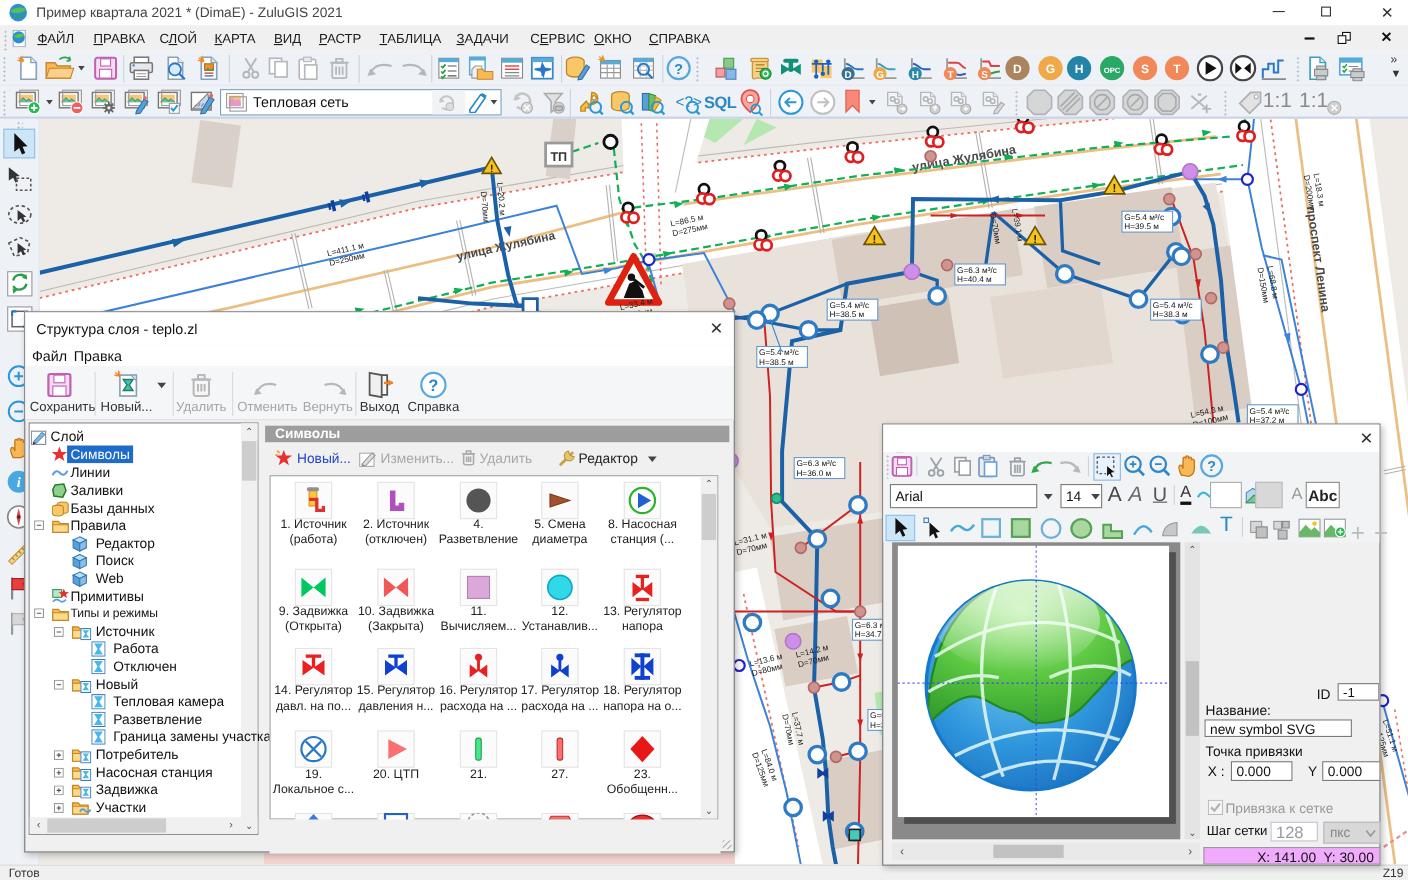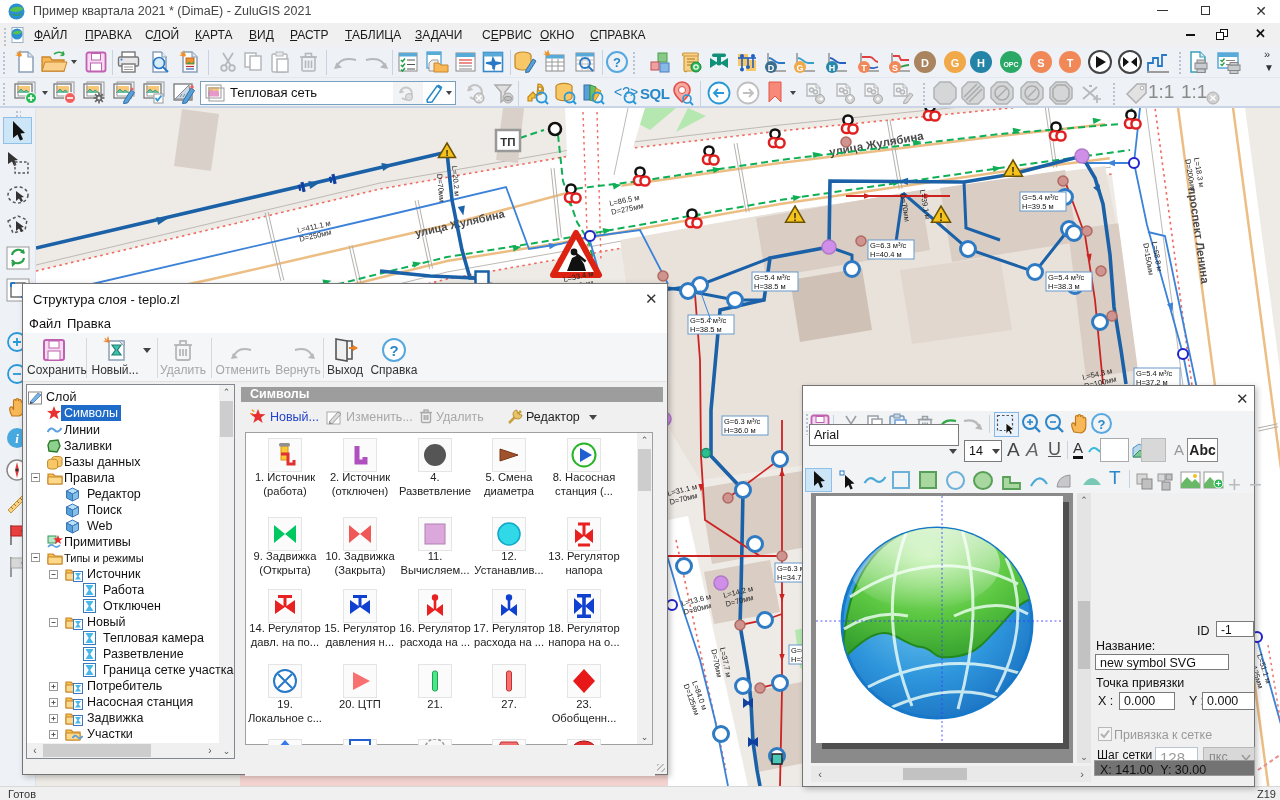--- a/index.html
+++ b/index.html
@@ -1302,21 +1302,21 @@
 <div class="abs titem" style="left:80px;top:346px;font-size:12.5px;line-height:16px;color:#111">Тепловая камера</div>
 <svg class="abs" style="left:60px;top:363px" width="13" height="14" viewBox="0 0 13 14">
       <rect x="0.5" y="0.5" width="12" height="13" fill="#fff" stroke="#3878c0"></rect>
       <path d="M2.5 2 h8 l-3.2 5 3.2 5 h-8 l3.2 -5z" fill="#48b8e8"></path>
     </svg>
 <div class="abs titem" style="left:80px;top:362px;font-size:12.5px;line-height:16px;color:#111">Разветвление</div>
 <svg class="abs" style="left:60px;top:379px" width="13" height="14" viewBox="0 0 13 14">
       <rect x="0.5" y="0.5" width="12" height="13" fill="#fff" stroke="#3878c0"></rect>
       <path d="M2.5 2 h8 l-3.2 5 3.2 5 h-8 l3.2 -5z" fill="#48b8e8"></path>
     </svg>
-<div class="abs titem" style="left:80px;top:378px;font-size:12.5px;line-height:16px;color:#111">Граница сетке участка</div>
+<div class="abs titem" style="left:80px;top:378px;font-size:12.5px;line-height:16px;color:#111">Граница замены участка</div>
 <svg class="abs" style="left:26px;top:397.5px" width="9" height="9" viewBox="0 0 9 9">
       <rect x="0.5" y="0.5" width="8" height="8" fill="#fff" stroke="#999"></rect>
       <line x1="2.5" y1="4.5" x2="6.5" y2="4.5" stroke="#555" stroke-width="1"></line>
       <line x1="4.5" y1="2.5" x2="4.5" y2="6.5" stroke="#555" stroke-width="1"></line>
     </svg>
 <svg class="abs" style="left:42px;top:395px" width="17" height="14" viewBox="0 0 17 14">
       <path d="M1 3 L6 3 L8 5 L15 5 L15 13 L1 13 Z" fill="#fbc04d" stroke="#c8862a" stroke-width="1.2"></path>
       <path d="M1 6 L15 6 L15 13 L1 13 Z" fill="#fdd98a" stroke="#c8862a" stroke-width="1"></path>
     </svg>
     <svg class="abs" style="left:50px;top:399px" width="10" height="11" viewBox="0 0 10 11">
@@ -1608,21 +1608,21 @@
       <line x1="15" y1="15" x2="20" y2="20" stroke="#2e86c8" stroke-width="2.4"></line>
       <line x1="7" y1="10" x2="13" y2="10" stroke="#2e86c8" stroke-width="1.6"></line>
     </svg>
 <svg class="abs" style="left:265px;top:26px" width="23" height="23" viewBox="0 0 23 23">
       <path d="M6 20 C4 16 3 12 4.5 11 C6 10.2 7 12 7.5 14 L7.5 5 C7.5 3 10 3 10 5 L10 4 C10 2 12.6 2 12.6 4 L12.6 5 C12.6 3 15.2 3 15.2 5 L15.2 6.5 C15.2 5 17.8 5 17.8 7 L17.8 14 C17.8 18 16 20 13 21 Z" fill="#f8b858" stroke="#c07818" stroke-width="1.2"></path>
     </svg>
 <svg class="abs" style="left:287px;top:26px" width="23" height="23" viewBox="0 0 23 23">
       <circle cx="11.5" cy="11.5" r="9.5" fill="none" stroke="#58a8e0" stroke-width="2"></circle>
       <text x="11.5" y="16.5" font-size="13" text-anchor="middle" fill="#2888c8" font-weight="bold" font-family="Liberation Sans">?</text>
     </svg>
-<div class="abs fld" style="left:6px;top:38px;width:150px;height:22px;line-height:18px">Arial</div>
+<div class="abs fld" style="left:6px;top:54px;width:134px;height:22px;line-height:18px">Arial</div>
 <div class="abs" style="left:146px;top:63px;width:0;height:0;border:4px solid transparent;border-top:5px solid #444"></div>
 <div class="abs fld" style="left:161px;top:54px;width:38px;height:22px;line-height:18px">14</div>
 <div class="abs" style="left:189px;top:63px;width:0;height:0;border:4px solid transparent;border-top:5px solid #444"></div>
 <div class="abs" style="left:204px;top:53px;font-size:19px;color:#444">А</div>
 <div class="abs" style="left:223px;top:53px;font-size:19px;font-style:italic;color:#666">А</div>
 <div class="abs" style="left:245px;top:53px;font-size:18px;color:#555;text-decoration:underline">U</div>
 <div class="abs vsep" style="left:264px;top:55px;height:18px"></div>
 <div class="abs" style="left:270px;top:54px;font-size:15px;color:#333;border-bottom:3px solid #111;line-height:16px">А</div>
 <svg class="abs" style="left:285px;top:58px" width="20" height="12" viewBox="0 0 20 12">
       <path d="M1 8 Q5 1 10 6 Q15 11 19 4" fill="none" stroke="#38b8d8" stroke-width="2"></path>
@@ -1750,14 +1750,14 @@
       <rect x="0.5" y="0.5" width="13" height="13" fill="#f4f4f4" stroke="#b8b8b8"></rect>
       <path d="M3 7 L6 10 L11 3.5" fill="none" stroke="#b0b0b0" stroke-width="2"></path>
     </svg>
 <div class="abs lbl" style="left:311px;top:342px;color:#9a9a9a">Привязка к сетке</div>
 <div class="abs lbl" style="left:294px;top:362px;font-size:12px">Шаг сетки</div>
 <div class="abs fld" style="left:352px;top:361px;width:43px;height:18px;font-size:15px;color:#9a9a9a;border-color:#b8c4d0">128</div>
 <div class="abs" style="left:400px;top:361px;width:52px;height:20px;background:#d8d8d8;border:1px solid #b8b8b8;font-size:12.5px;color:#888;padding:2px 5px">пкс</div>
 <svg class="abs" style="left:438px;top:368px" width="10" height="7" viewBox="0 0 10 7">
       <path d="M1 1 L5 6 L9 1" fill="none" stroke="#999" stroke-width="1.5"></path>
     </svg>
-<div class="abs" style="left:291px;top:374px;width:161px;height:16px;background:#737373;border:1px solid #999;font-size:12.5px;color:#111;padding:2px 5px">X: 141.00&nbsp; Y: 30.00</div>
+<div class="abs" style="left:291px;top:384px;width:161px;height:16px;background:#f0abfc;border:1px solid #999;font-size:12.5px;color:#111;text-align:right;padding:2px 5px">X: 141.00&nbsp; Y: 30.00</div>
   </div>
 
 </body></html>

